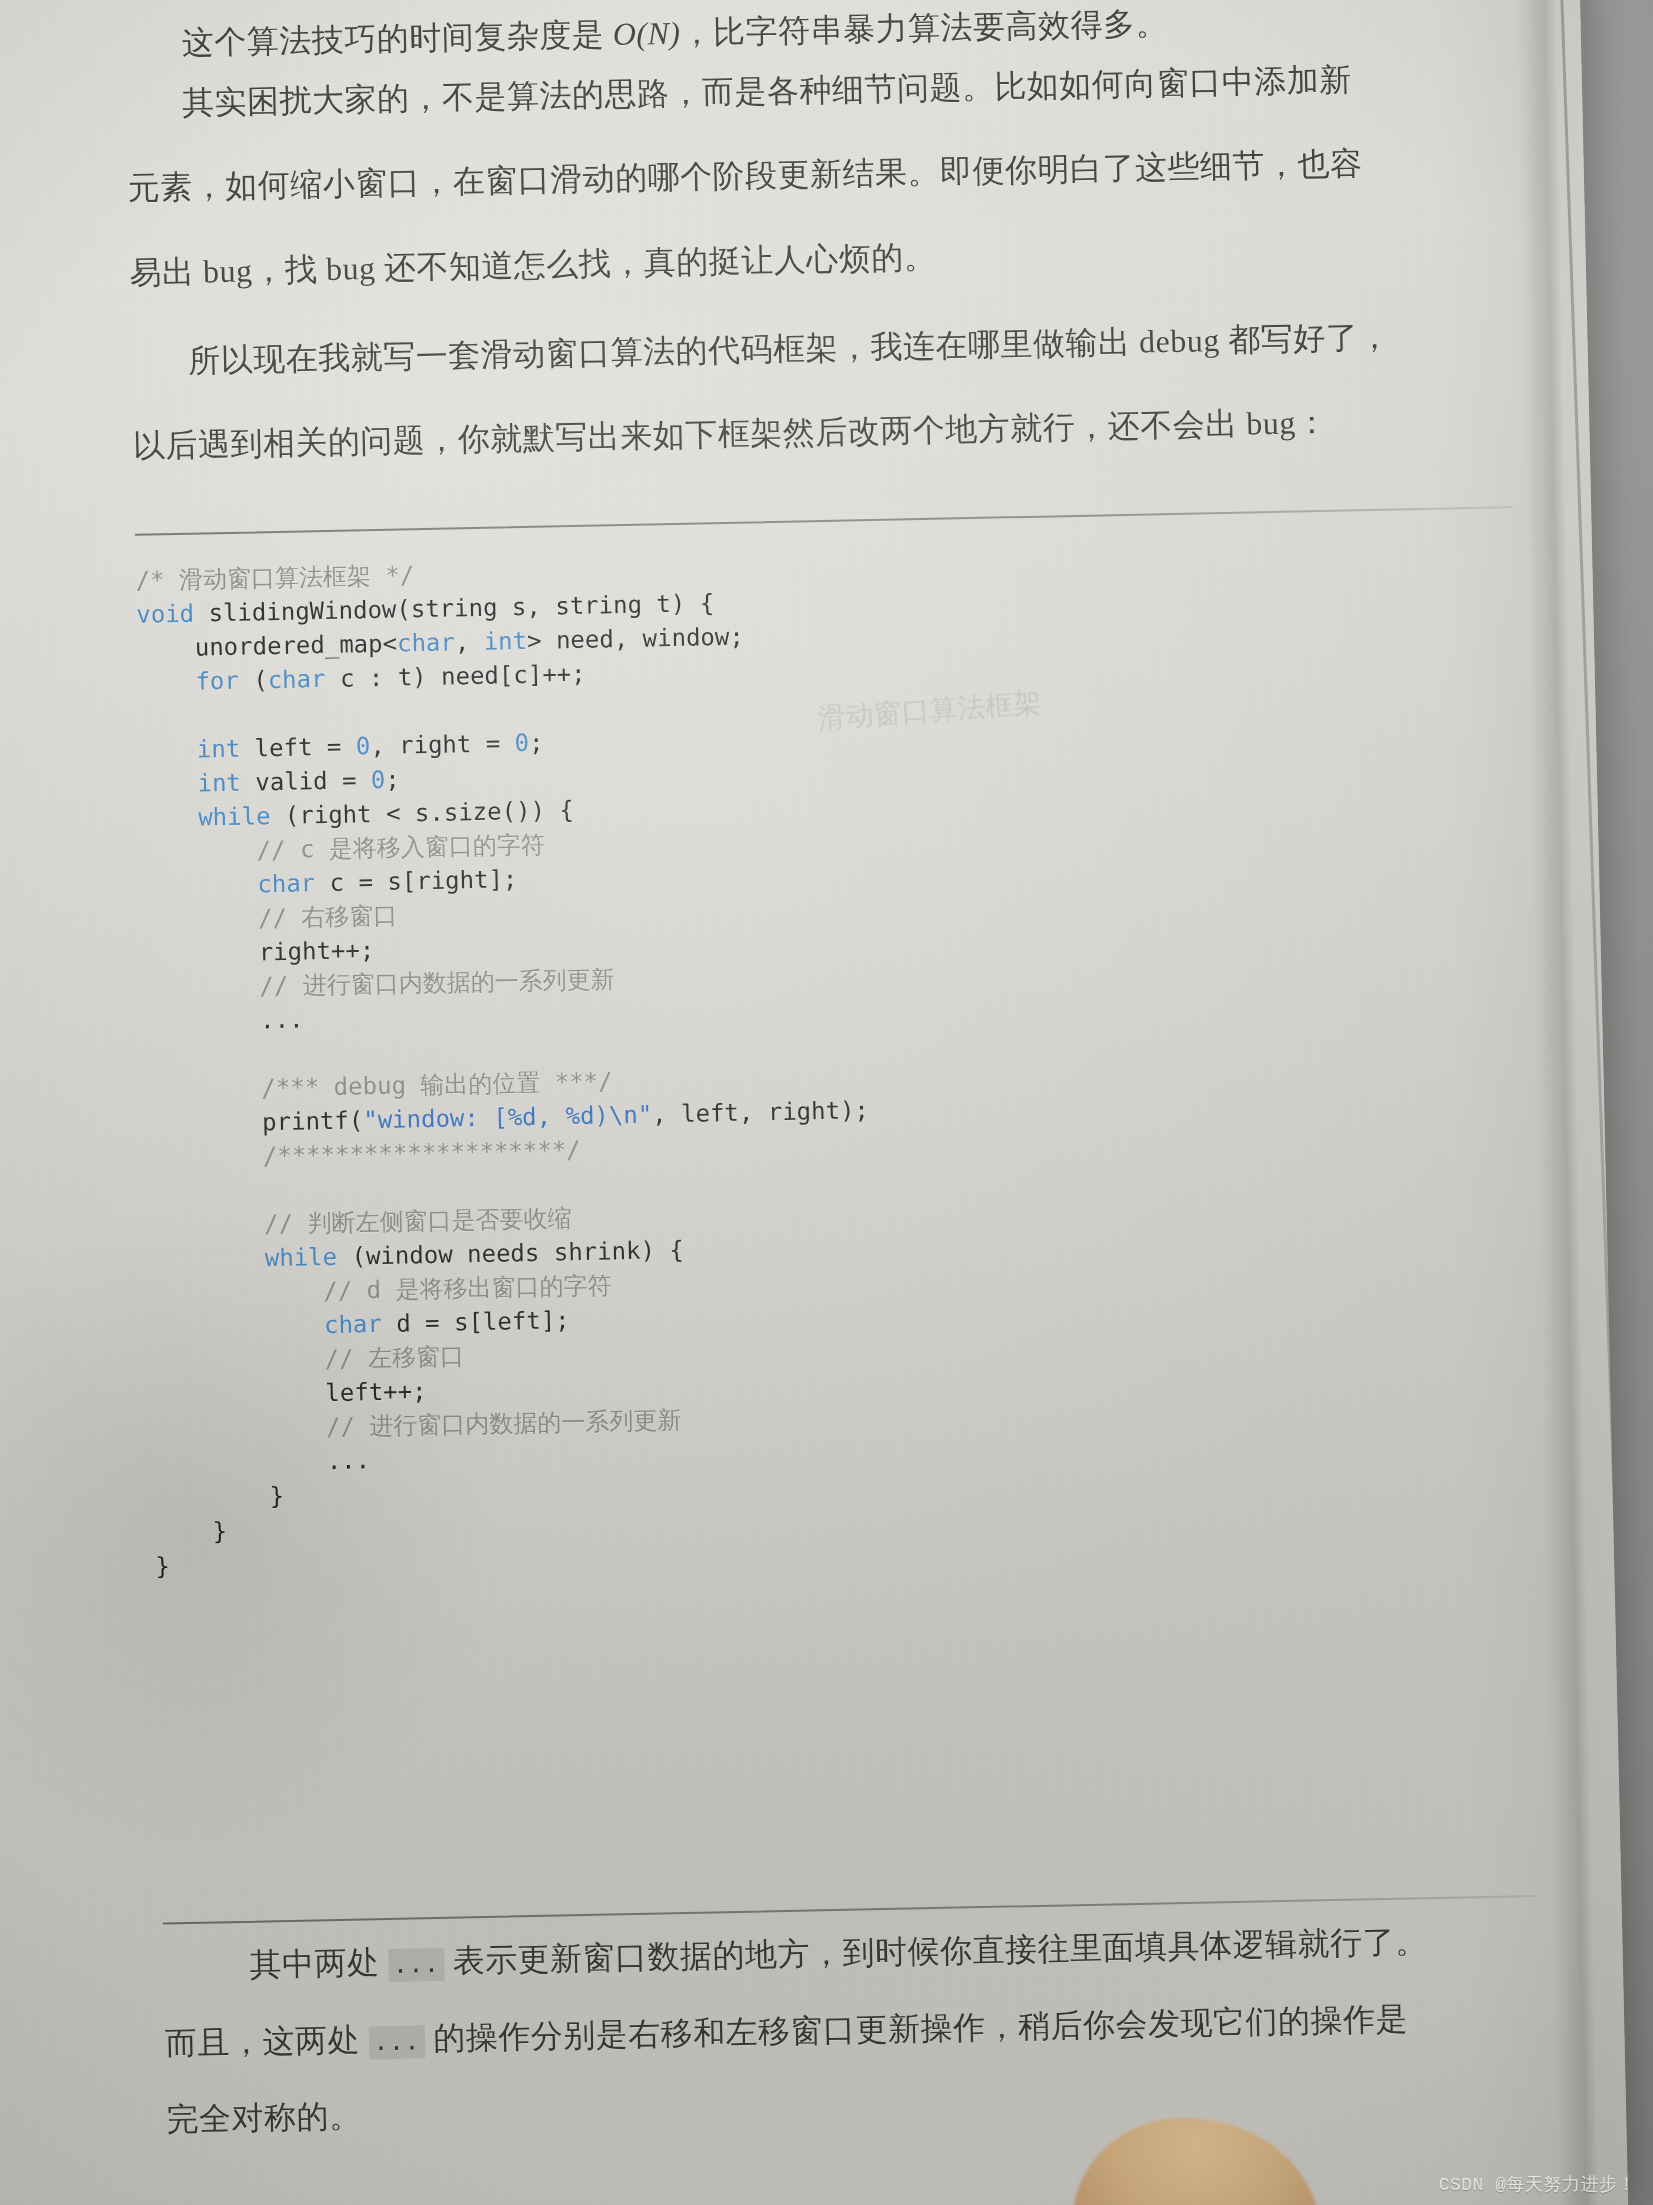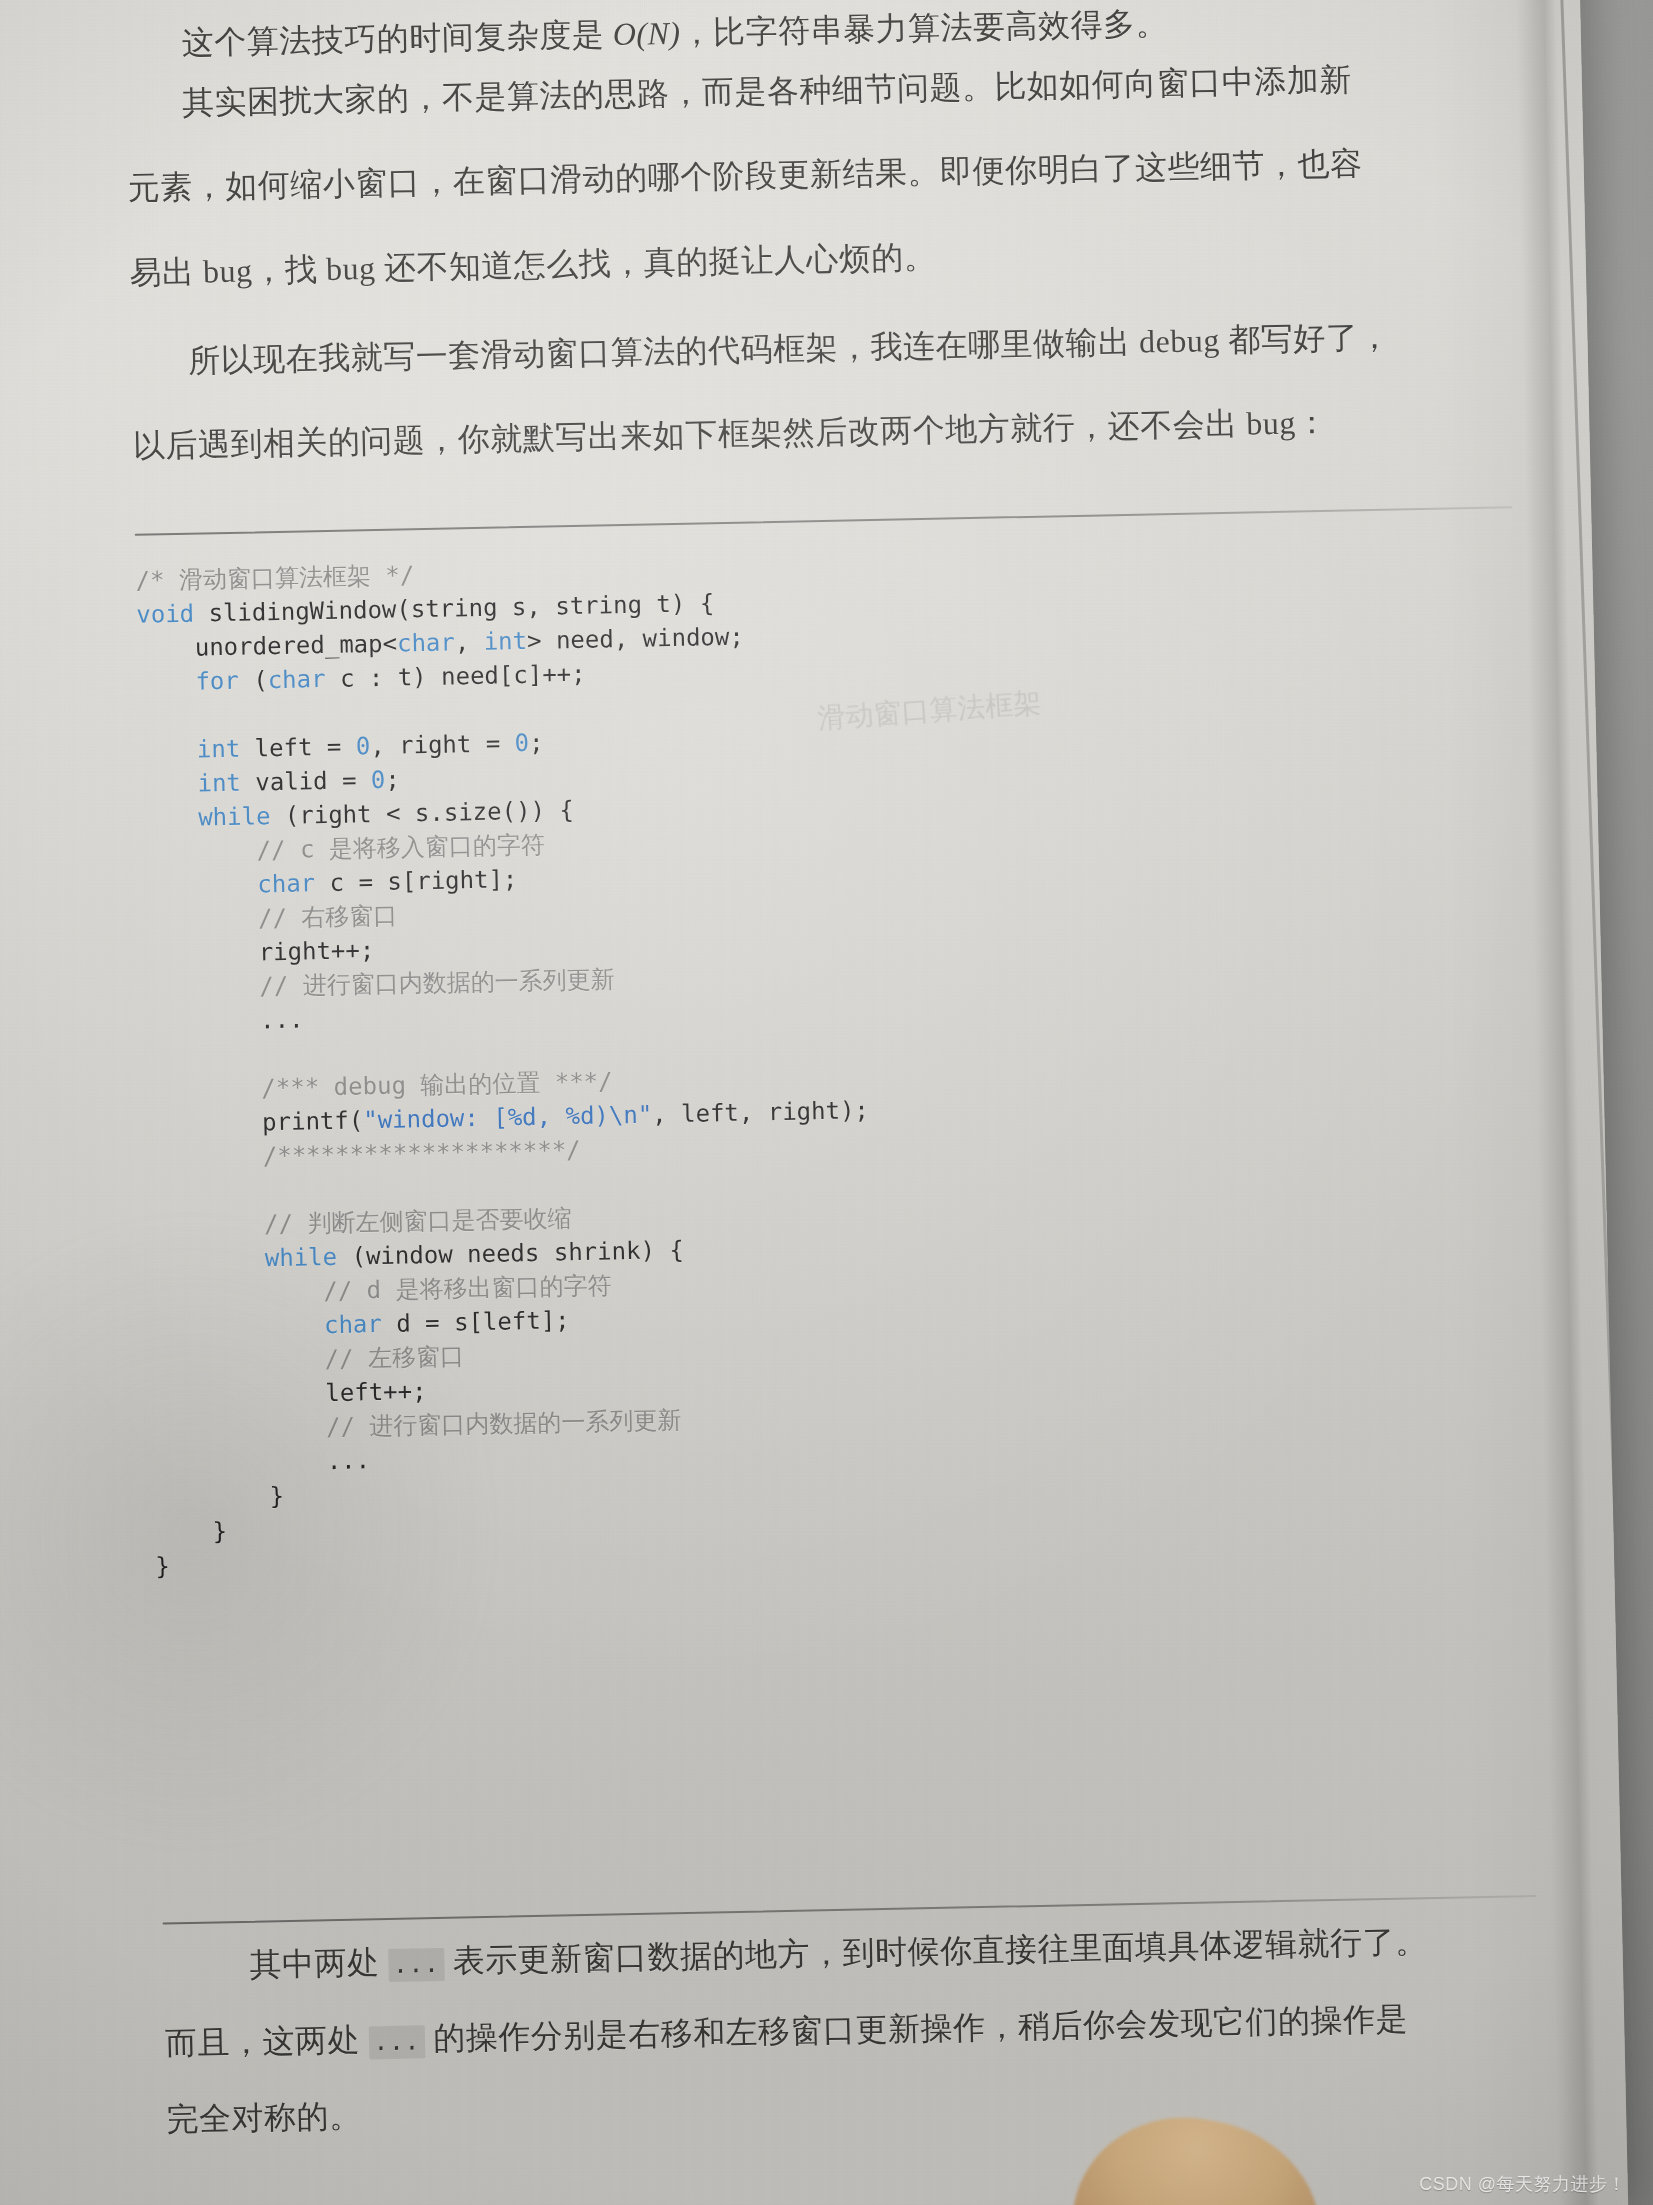--- a/index.html
+++ b/index.html
@@ -137,22 +137,22 @@
   .ghost{
     position:absolute; left:823px; top:699px;
     font-family:"Liberation Serif", serif;
     font-size:28px; color:rgba(120,120,125,.22);
     transform:rotate(-3deg); white-space:nowrap;
     filter:blur(0.7px);
   }
 
   
   .watermark{
-    position:absolute; right:28px; bottom:8.6px;
-    font-family:Liberation Sans, sans-serif;
+    position:absolute; right:18px; bottom:8.6px;
+    font-family:Liberation Mono, monospace;
     font-size:18px;
     color:rgba(255,255,255,.72);
     letter-spacing:0.5px;
     text-shadow:0 0.5px 1px rgba(0,0,0,.25);
   }
 </style>
 </head>
 <body>
 
 <div id="stage">

